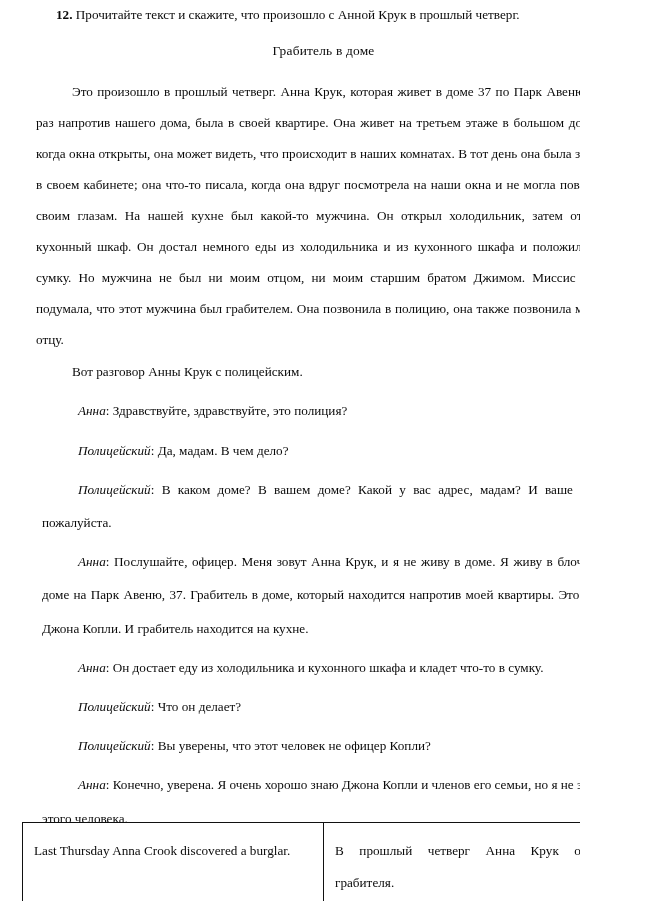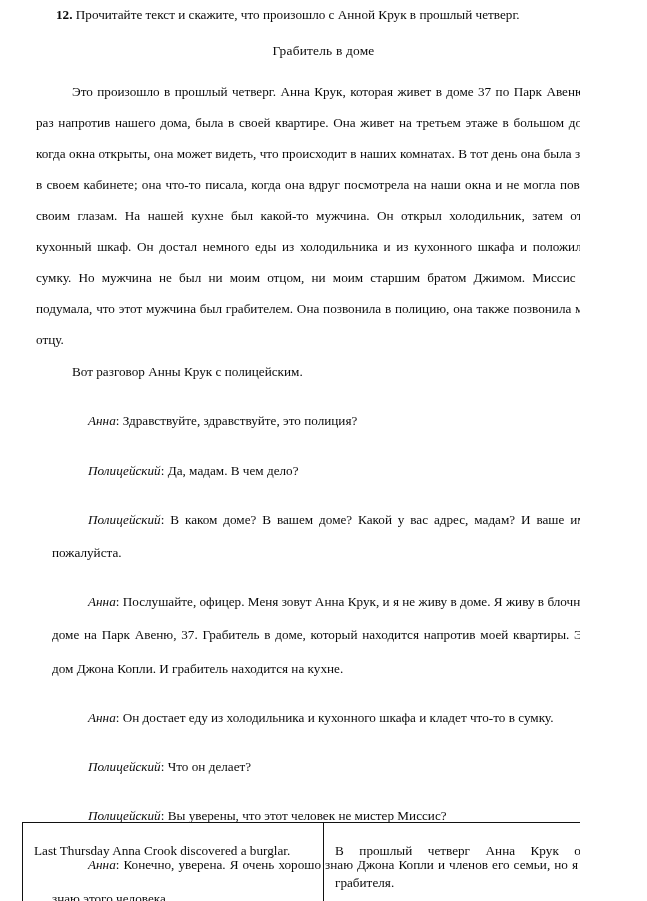--- a/index.html
+++ b/index.html
@@ -64,21 +64,21 @@
     margin: 0;
   }
 
   
   .turn {
     font-size: 13.2px;
     line-height: 33.2px;
     text-align: justify;
     text-justify: inter-word;
     text-indent: 36px;
-    margin: 16px;
+    margin: 6px;
   }
   .speaker {
     font-style: italic;
   }
 
   
   .translation-table {
     position: absolute;
     left: 22px;
     top: 822px;
@@ -136,21 +136,21 @@
 
     <p class="turn">
       <span class="speaker">Анна</span><span>: Он достает еду из холодильника и кухонного шкафа и кладет что-то в сумку.</span>
     </p>
 
     <p class="turn">
       <span class="speaker">Полицейский</span><span>: Что он делает?</span>
     </p>
 
     <p class="turn">
-      <span class="speaker">Полицейский</span><span>: Вы уверены, что этот человек не мистер Миссис?</span>
+      <span class="speaker">Полицейский</span><span>: Вы уверены, что этот человек не офицер Копли?</span>
     </p>
 
     <p class="turn">
       <span class="speaker">Анна</span><span>: Конечно, уверена. Я очень хорошо знаю Джона Копли и членов его семьи, но я не знаю этого человека.</span>
     </p>
 
   </div>
 
   <table class="translation-table">
     <tbody>

